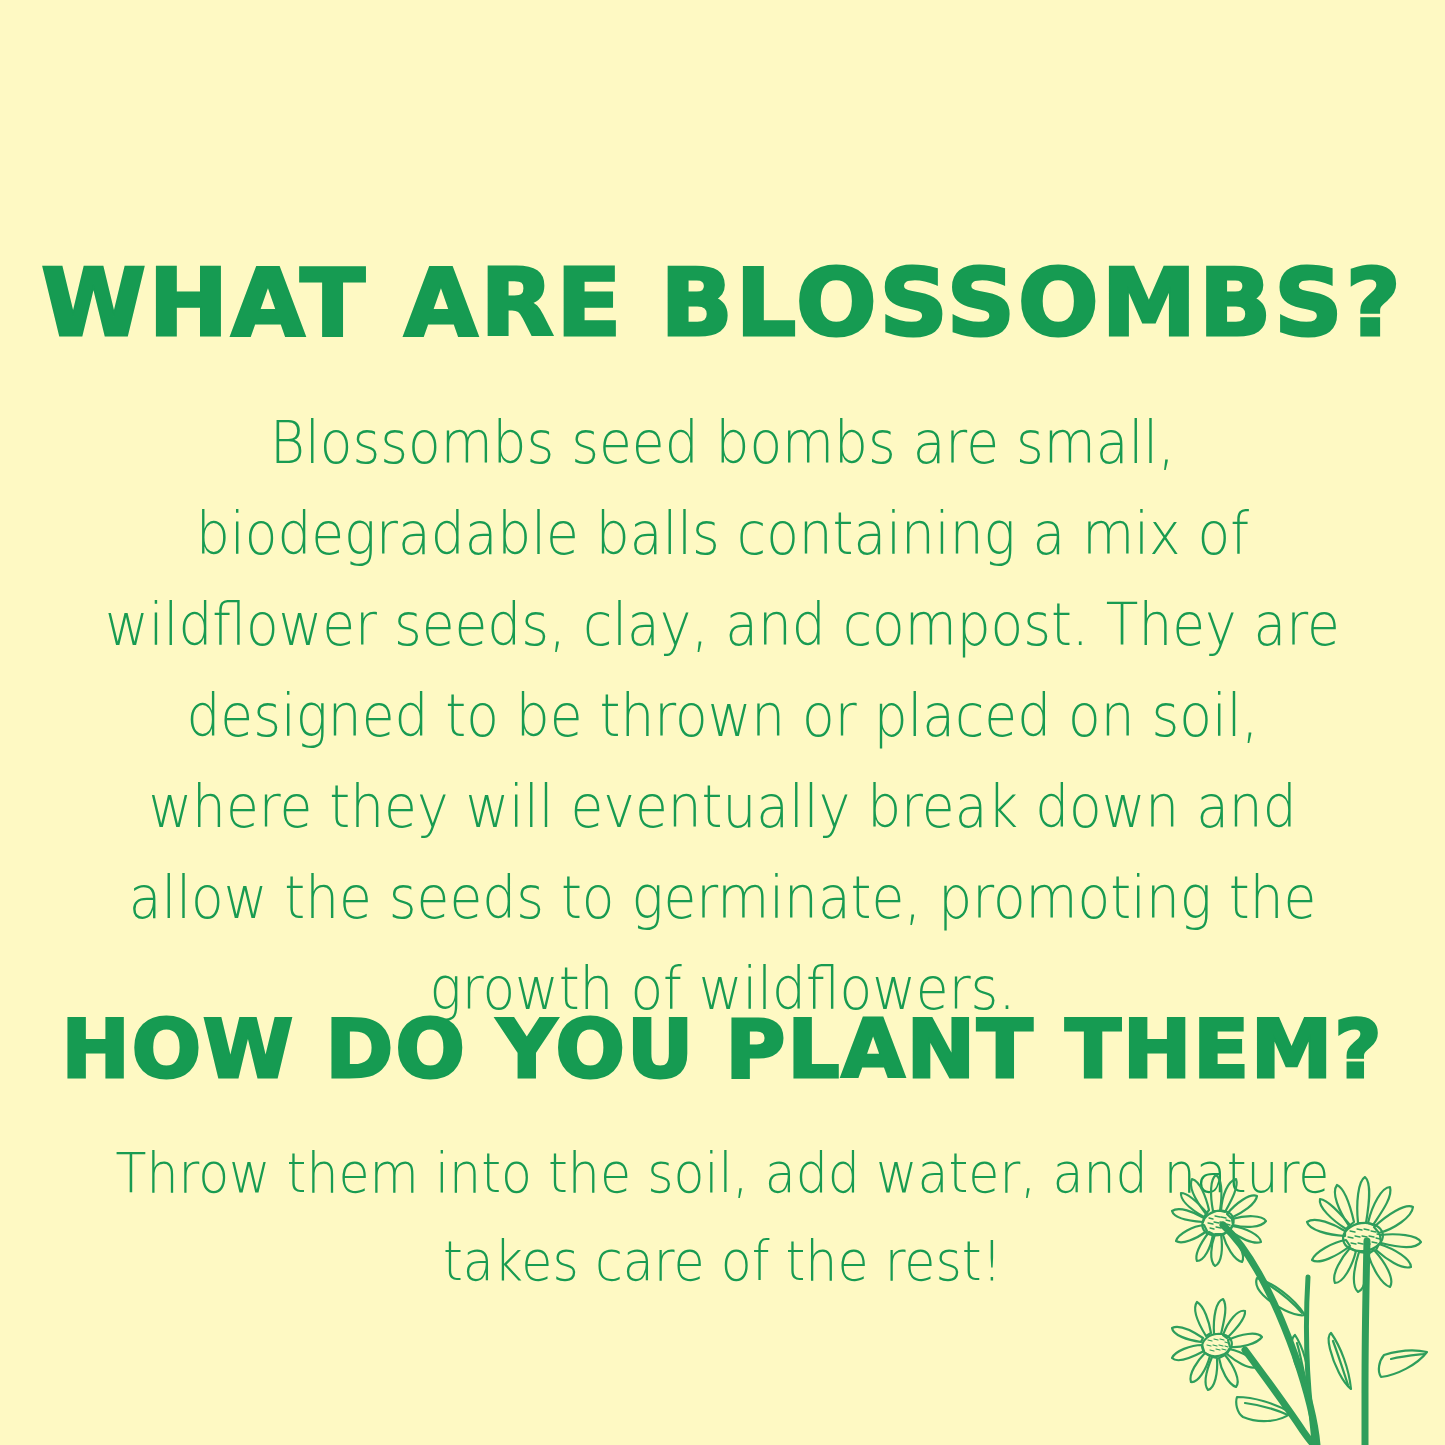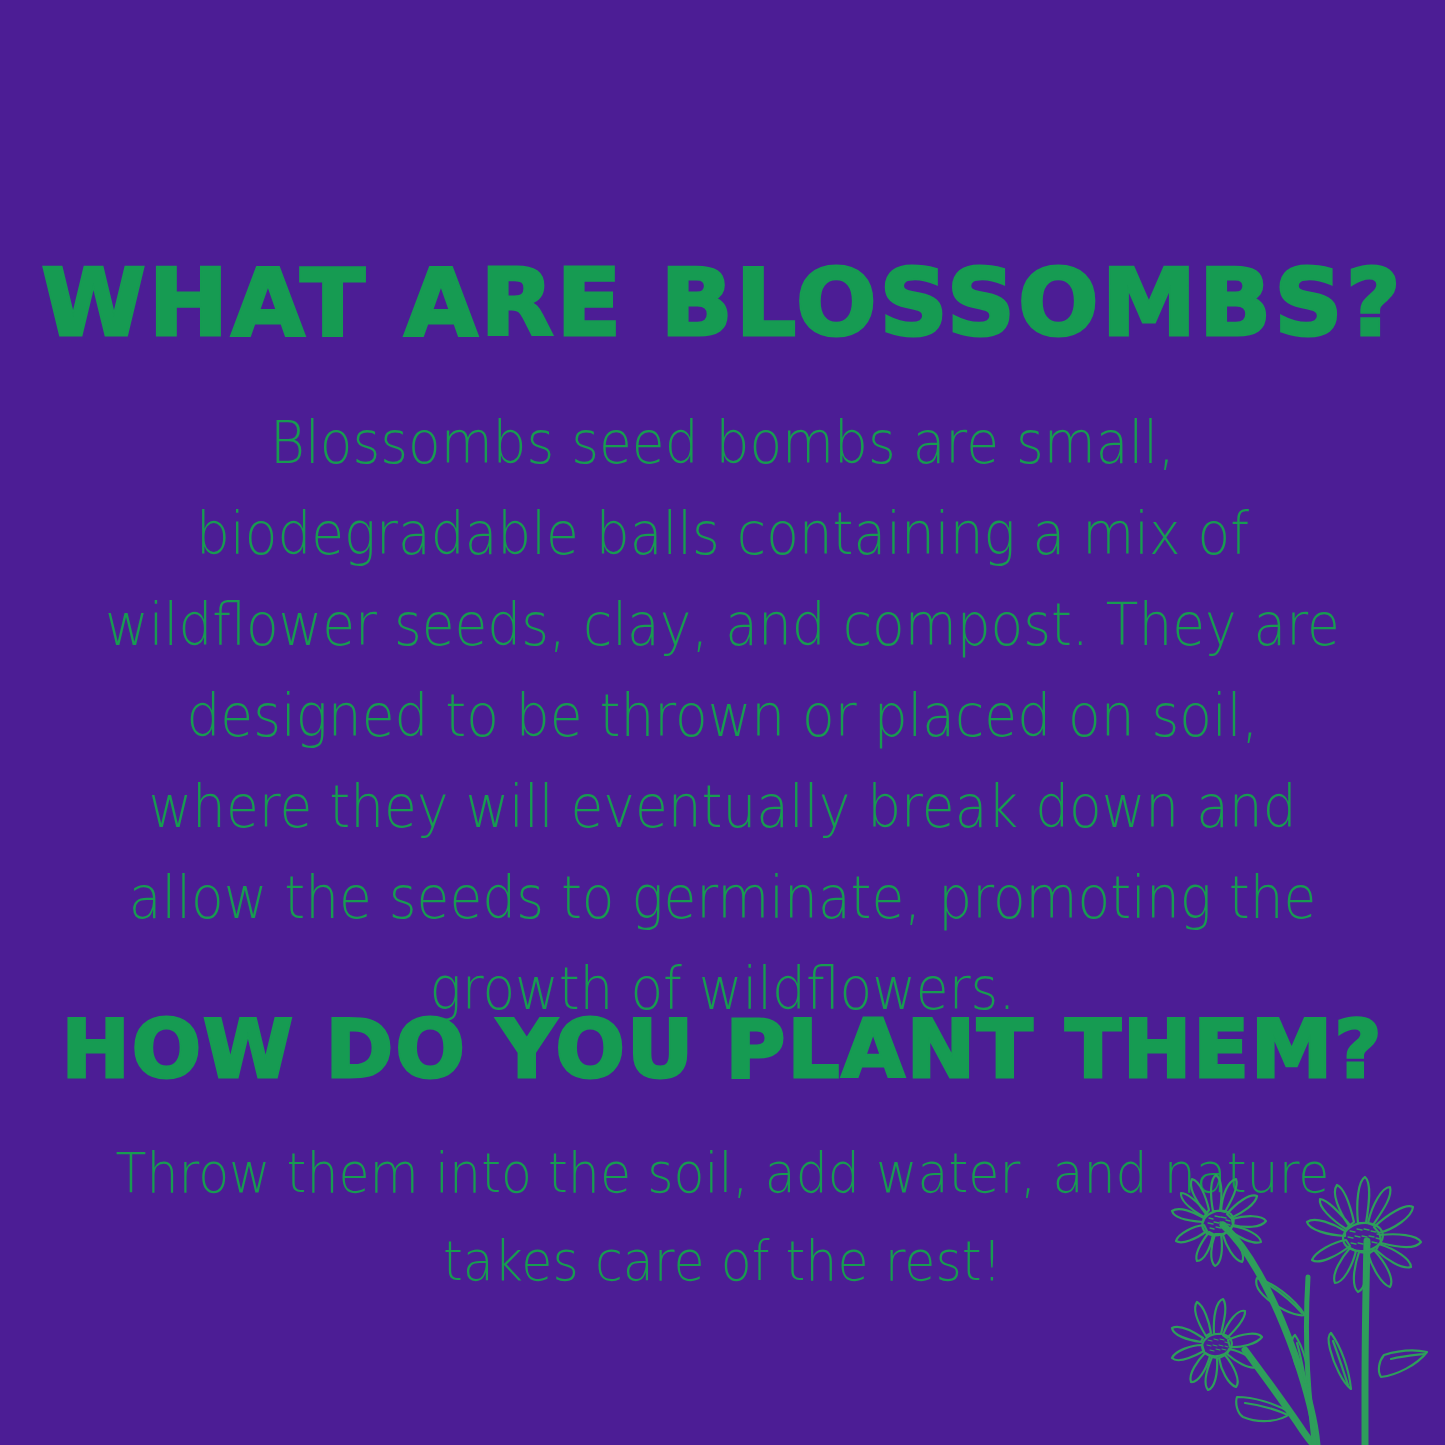--- a/index.html
+++ b/index.html
@@ -11,21 +11,21 @@
     height: 1445px;
     background: #FDF3E7;
     font-family: "Liberation Sans", sans-serif;
     overflow: hidden;
   }
 
   .poster {
     position: relative;
     width: 1445px;
     height: 1445px;
-    background: #4c1d95;
+    background: #fef9c3;
     box-sizing: border-box;
     overflow: hidden;
   }
 
   
   .heading {
     position: absolute;
     left: 0;
     width: 1445px;
     text-align: center;

